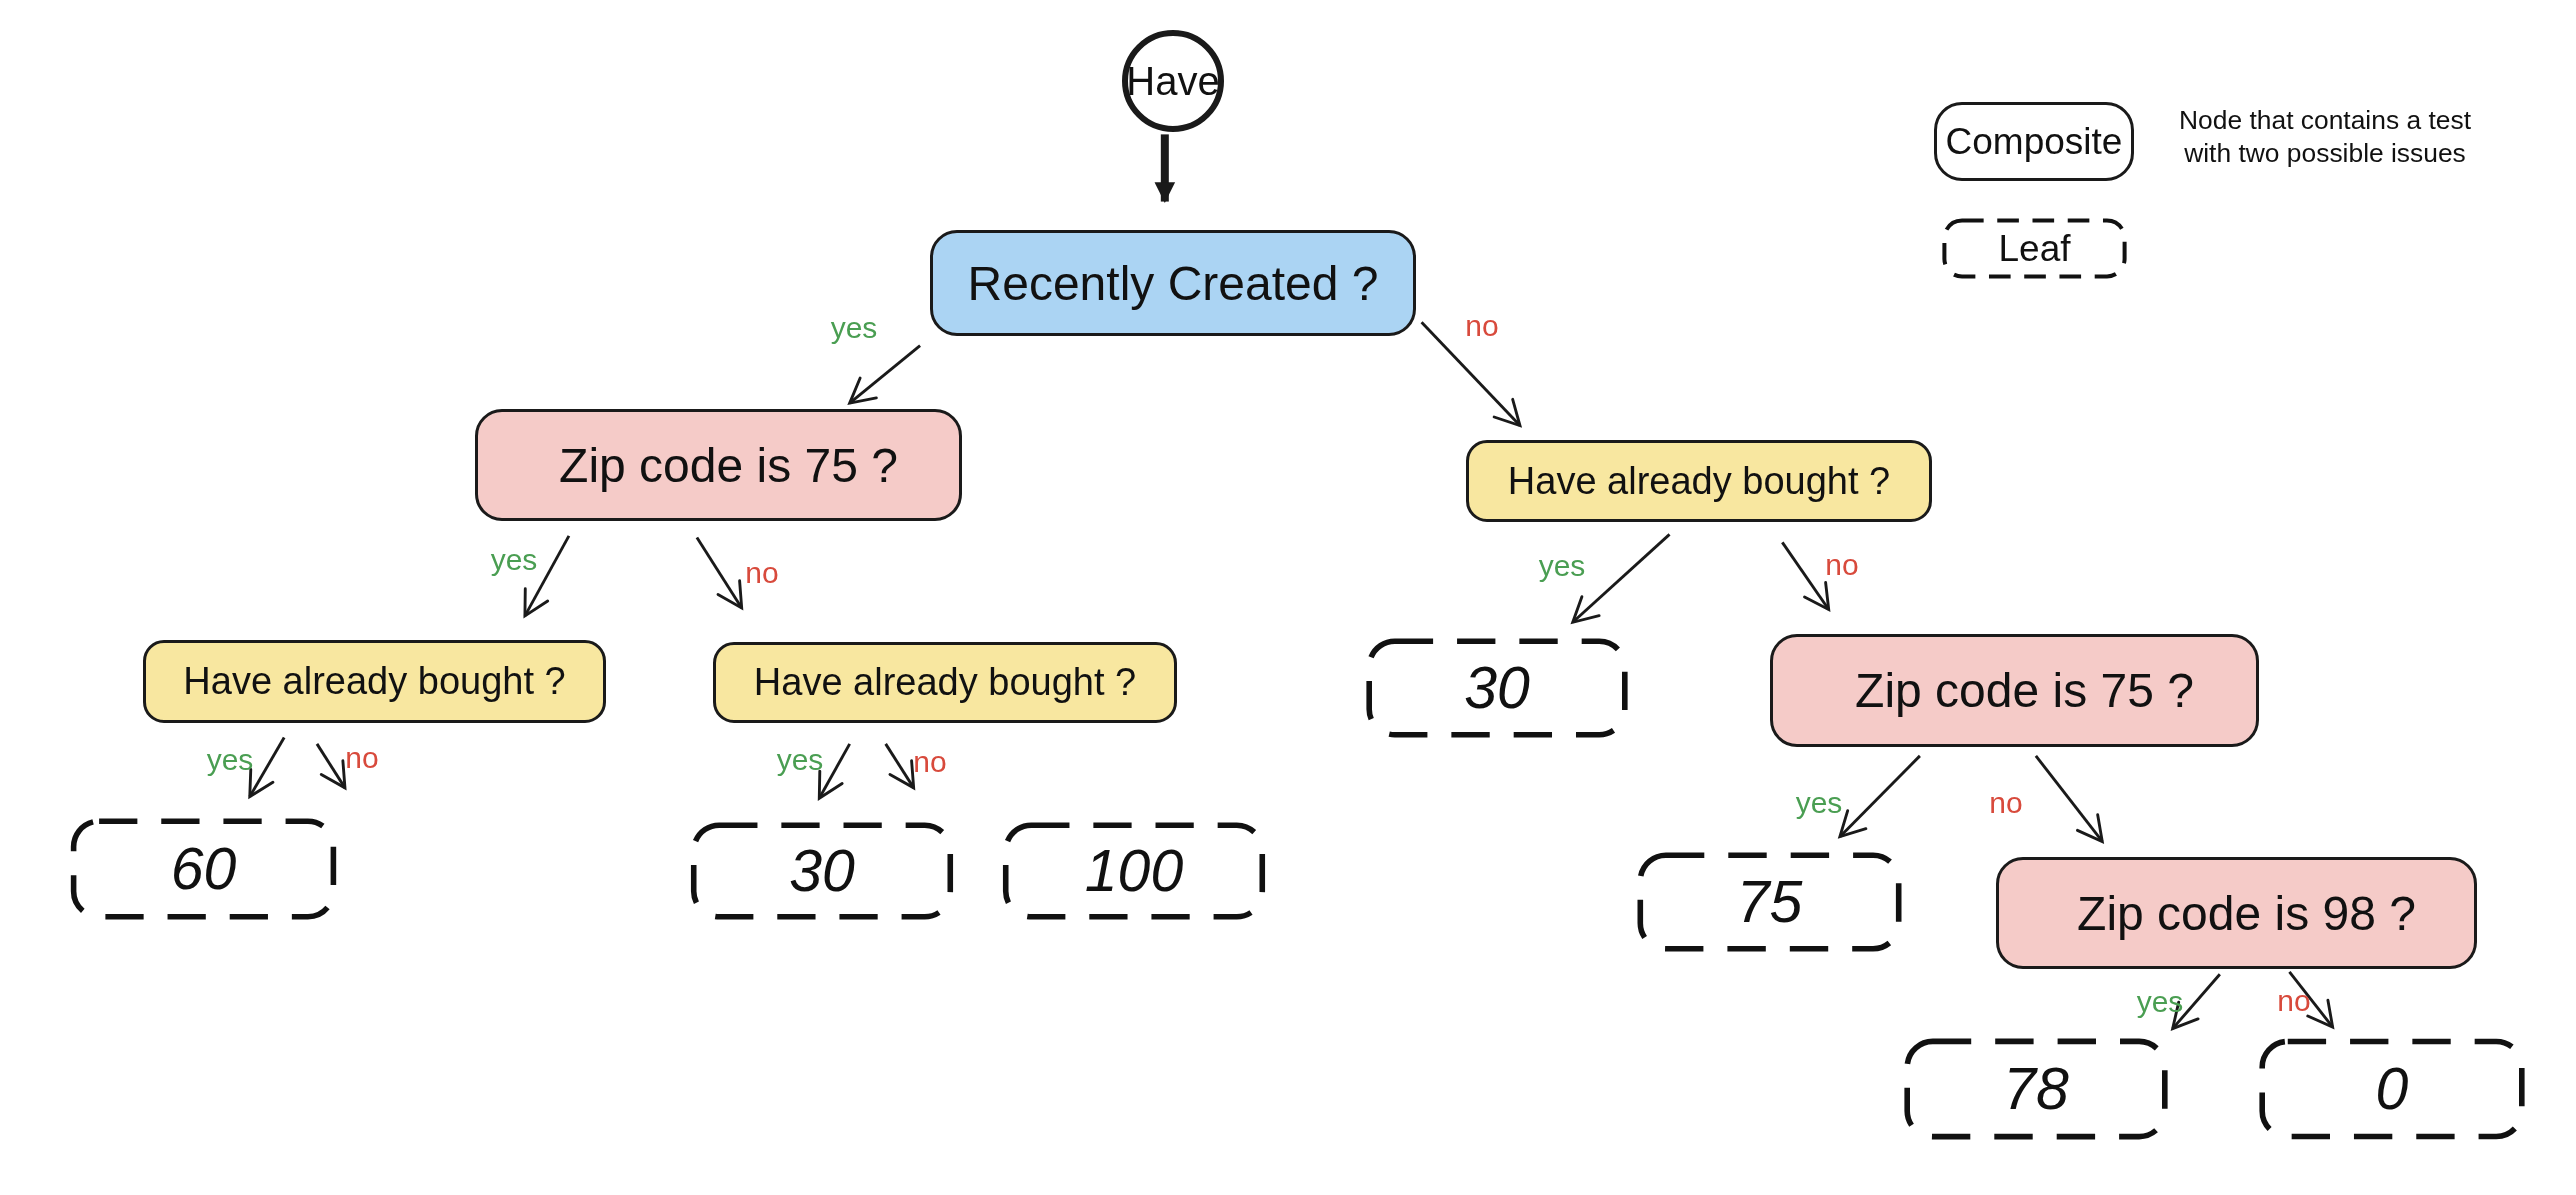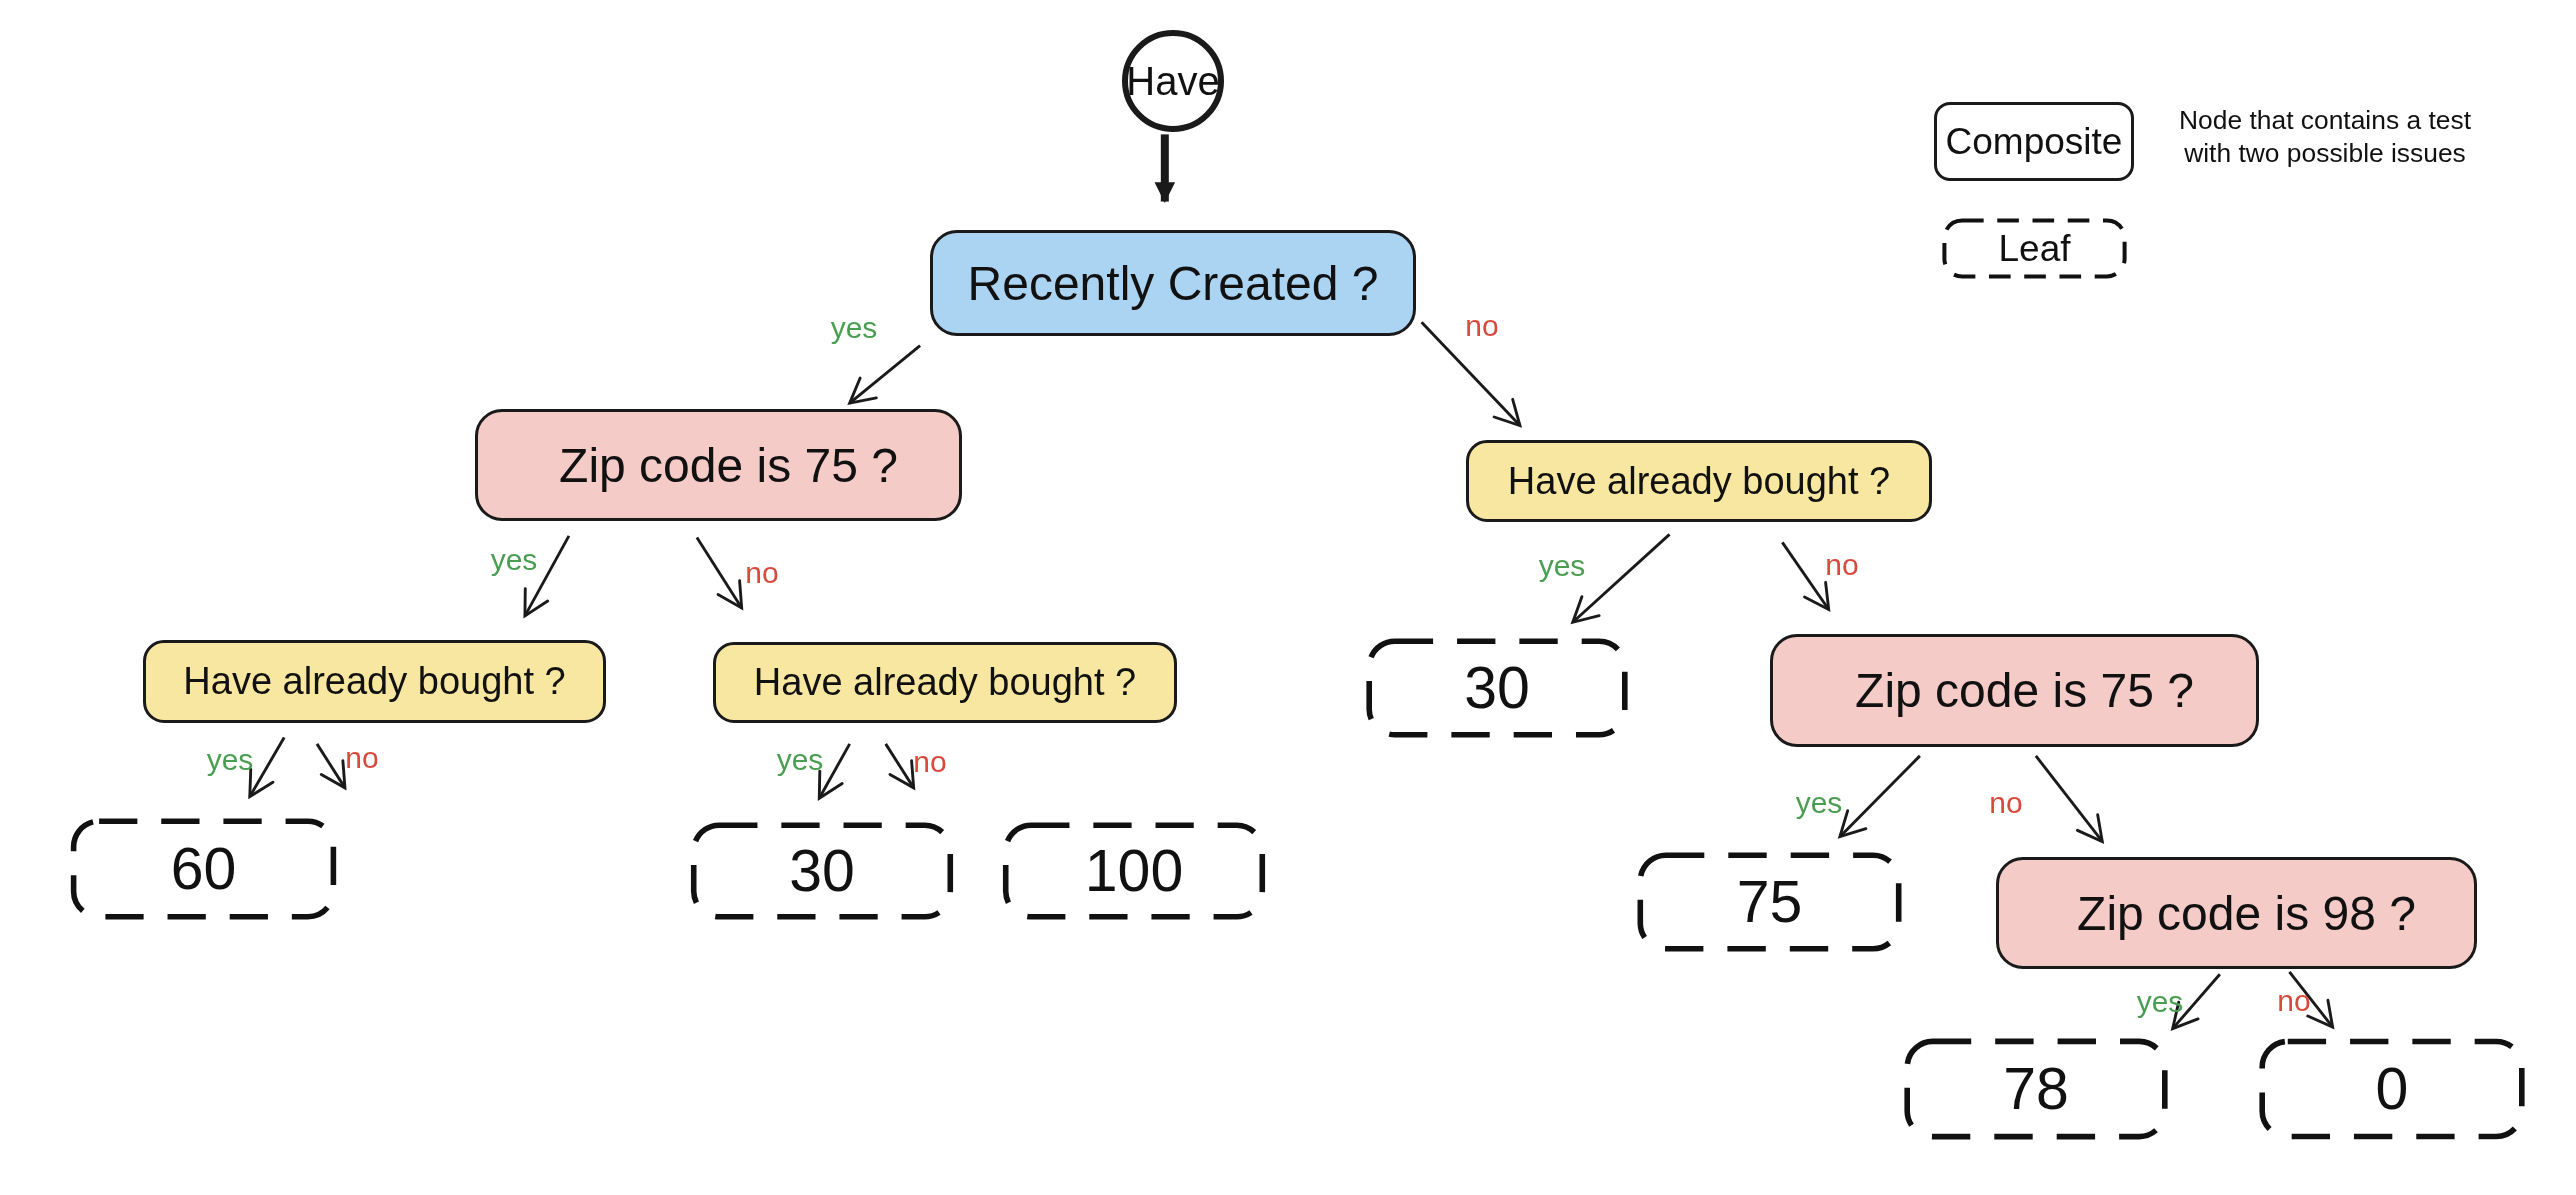--- a/index.html
+++ b/index.html
@@ -11,32 +11,32 @@
         text-align:center;box-sizing:border-box;}
   .comp{border:3.2px solid #1a1a1a;border-radius:27px;font-size:48px;}
   .comp.small{font-size:38px;}
   .blue{background:#abd4f3;}
   .pink{background:#f5cbc8;padding-left:20px;}
   .yellow{background:#f8e7a0;}
   .leafnode{font-size:59px;}
   .leafnode svg{position:absolute;inset:0;width:100%;height:100%;overflow:visible;}
   .leafnode rect{x:4px;y:4px;width:calc(100% - 8px);height:calc(100% - 8px);rx:32px;
         fill:none;stroke:#111;stroke-width:7;stroke-dasharray:48 30;}
-  .leafnode span{position:relative;}
+  .leafnode span{position:relative;font-style:italic;}
 
   .usercircle{position:absolute;border:6.4px solid #1a1a1a;border-radius:50%;
         display:flex;align-items:center;justify-content:center;font-size:40px;background:#fff;}
 
   .edgelabel{position:absolute;font-size:30px;transform:translate(-50%,-50%);white-space:nowrap;}
   .yes{color:#4a9e52;}
   .no{color:#d84a3c;}
 
   .legendbox{position:absolute;display:flex;align-items:center;justify-content:center;
         box-sizing:border-box;background:#fff;font-size:37px;}
-  .legendbox.solid{border:3.2px solid #1a1a1a;border-radius:16px;}
+  .legendbox.solid{border:3.2px solid #1a1a1a;border-radius:28px;}
   .legendbox.dashed svg{position:absolute;inset:0;width:100%;height:100%;overflow:visible;}
   .legendbox.dashed rect{x:3px;y:3px;width:calc(100% - 6px);height:calc(100% - 6px);rx:22px;
         fill:none;stroke:#111;stroke-width:5;stroke-dasharray:27 17;}
   .legendbox.dashed span{position:relative;}
   .legenddesc{position:absolute;font-size:26.4px;line-height:33px;text-align:center;
         transform:translateX(-50%);white-space:nowrap;}
 </style>
 </head>
 <body>
 

